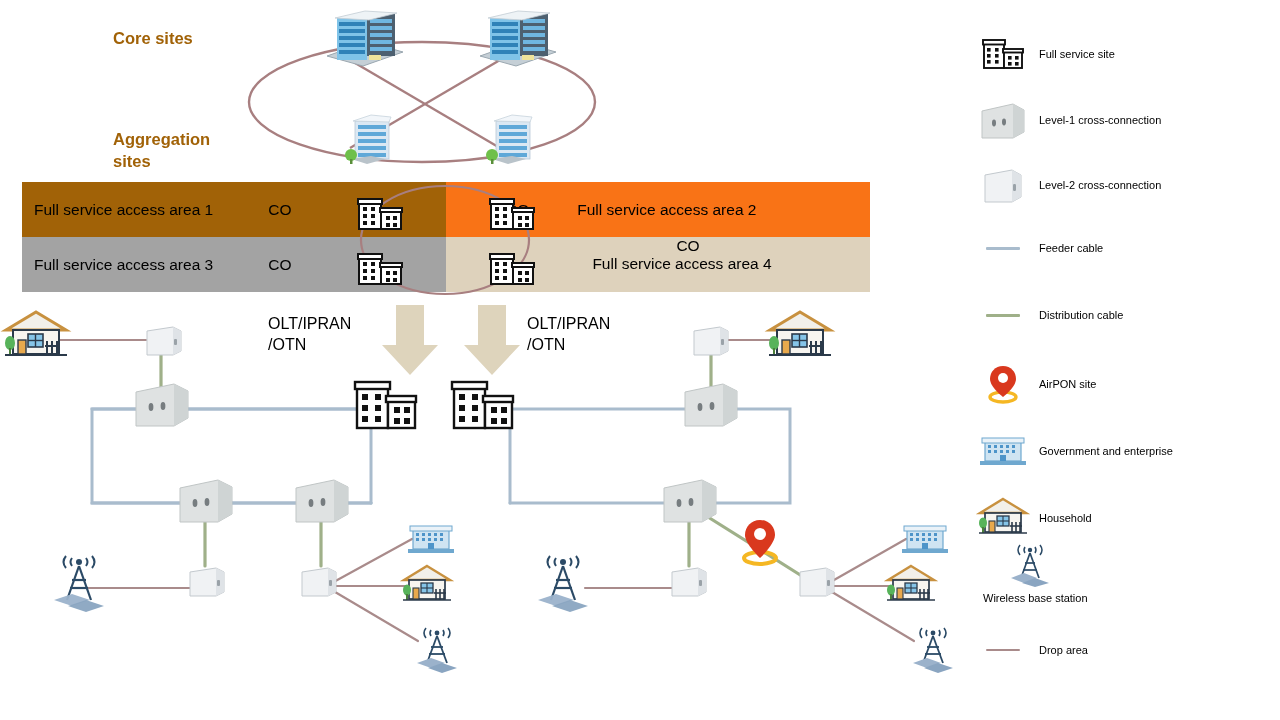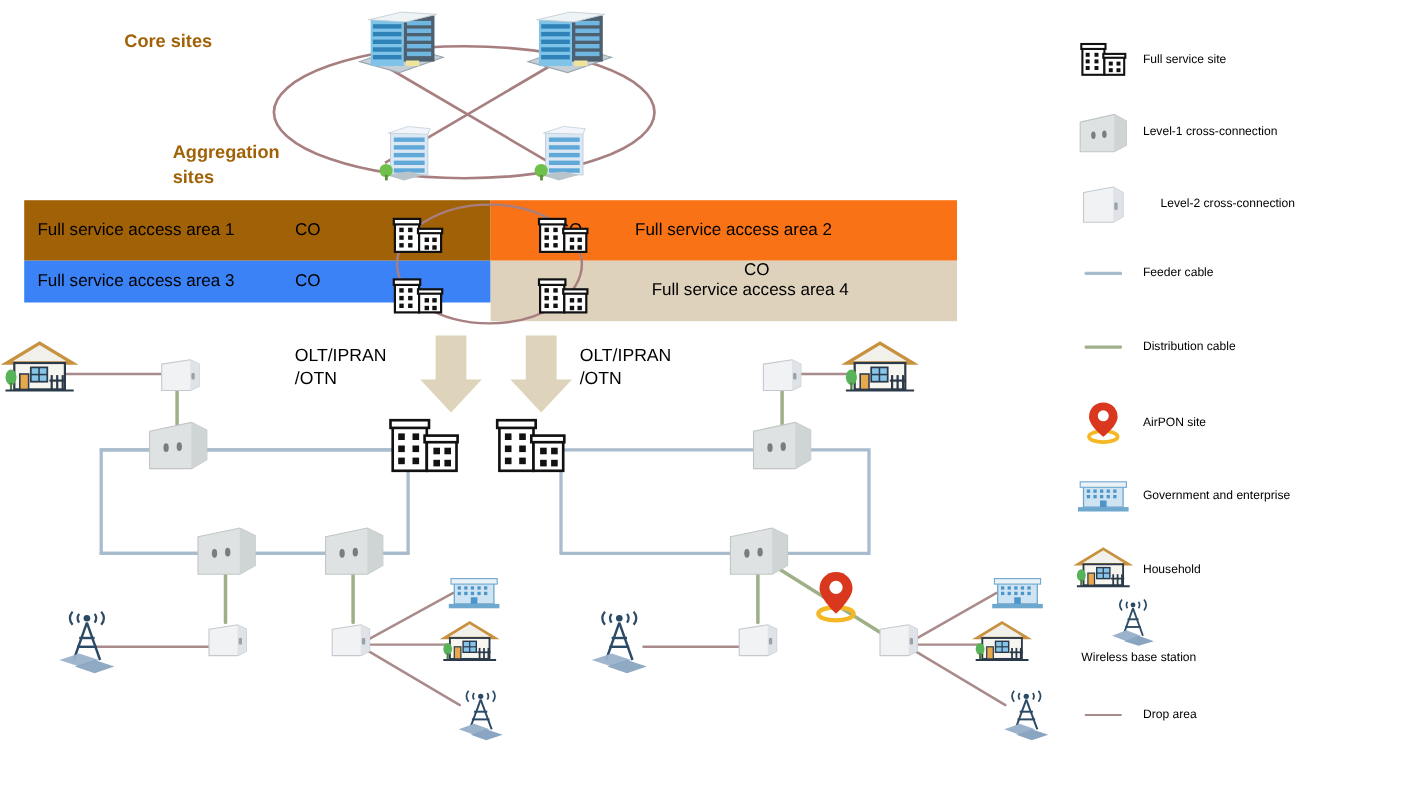--- a/index.html
+++ b/index.html
@@ -11,21 +11,21 @@
   .abs{position:absolute;}
 
   
   .sec-label{font-weight:bold;font-size:16.5px;line-height:22px;color:#a16207;}
 
   
   #area-table{position:absolute;left:22px;top:182px;width:848px;height:110px;}
   .area-cell{position:absolute;box-sizing:border-box;display:flex;align-items:center;}
   .area-c1{left:0;top:0;width:424px;height:55px;background:#a16207;}
   .area-c2{left:424px;top:0;width:424px;height:55px;background:#f97316;}
-  .area-c3{left:0;top:55px;width:424px;height:38px;background:#3b82f6;}
+  .area-c3{left:0;top:55px;width:424px;height:55px;background:#a3a3a3;}
   .area-c4{left:424px;top:55px;width:424px;height:55px;background:#ded2bc;flex-direction:column;}
   .area-name{font-size:15.5px;white-space:nowrap;}
   .co-text{font-size:15.5px;}
 
   
   .olt-label{font-size:16px;line-height:21px;text-align:left;white-space:pre-line;}
 
   
   #legend{position:absolute;left:975px;top:28px;width:300px;}
   .lg-row{position:absolute;left:0;display:flex;align-items:center;height:40px;}
@@ -36,21 +36,21 @@
   
   svg{display:block;overflow:visible;}
   .nolayout{pointer-events:none;}
 </style>
 </head>
 <body>
 
 <div id="stage">
 
   <div class="abs sec-label" style="left:113px;top:27px;">Core sites</div>
-  <div class="abs sec-label" style="left:113px;top:128px;white-space:pre-line;margin-left:44px;">Aggregation
+  <div class="abs sec-label" style="left:113px;top:128px;white-space:pre-line;">Aggregation
 sites</div>
 
   <svg class="abs nolayout" style="left:225px;top:30px;" width="420" height="145">
     <ellipse cx="197" cy="72" rx="173" ry="60" fill="none" stroke="#a87f80" stroke-width="2.4"></ellipse>
     <line x1="125" y1="30" x2="275" y2="118" stroke="#a87f80" stroke-width="2.4"></line>
     <line x1="275" y1="30" x2="125" y2="118" stroke="#a87f80" stroke-width="2.4"></line>
   </svg>
 
   <svg class="abs" style="left:325px;top:8px;" width="80" height="62">
     <polygon points="2,48 38,58 78,44 42,34" fill="#c5cfd6" stroke="#9aa7b0" stroke-width="1"></polygon>
@@ -602,21 +602,21 @@
         <svg width="46" height="36">
           <polygon points="2,9 33,2 44,8 44,30 33,36 2,36" fill="#dfe2e2" stroke="#c0c5c5" stroke-width="1"></polygon>
           <polygon points="33,2 44,8 44,30 33,36" fill="#cfd4d4"></polygon>
           <ellipse cx="14" cy="21" rx="2" ry="3.4" fill="#777d80"></ellipse>
           <ellipse cx="24" cy="20" rx="2" ry="3.4" fill="#777d80"></ellipse>
         </svg>
       </span>
       <span class="lg-txt">Level-1 cross-connection</span>
     </div>
 
-    <div class="lg-row" style="top:137px;gap:16px;">
+    <div class="lg-row" style="top:137px;">
       <span class="lg-ico">
         <svg width="46" height="36">
           <polygon points="5,8 32,3 41,8 41,30 32,35 5,35" fill="#f0f2f4" stroke="#c3c9ce" stroke-width="1"></polygon>
           <polygon points="32,3 41,8 41,30 32,35" fill="#dfe3e7"></polygon>
           <rect x="33" y="17" width="3" height="7" rx="1.2" fill="#9aa2a8"></rect>
         </svg>
       </span>
       <span class="lg-txt">Level-2 cross-connection</span>
     </div>
 

